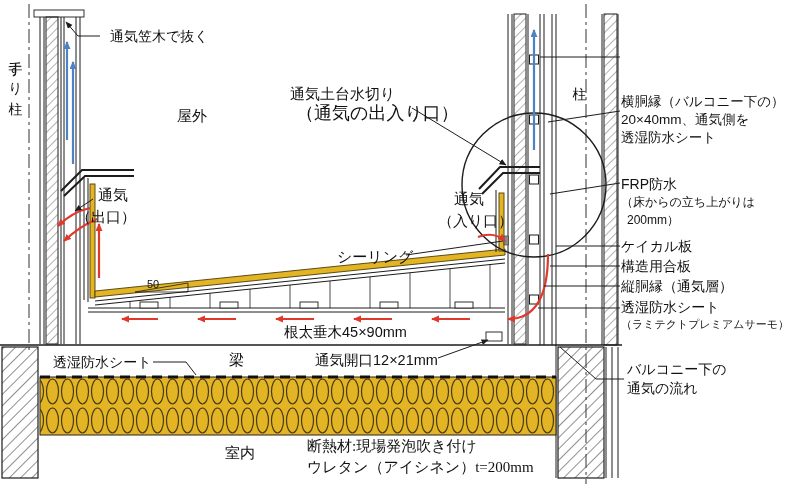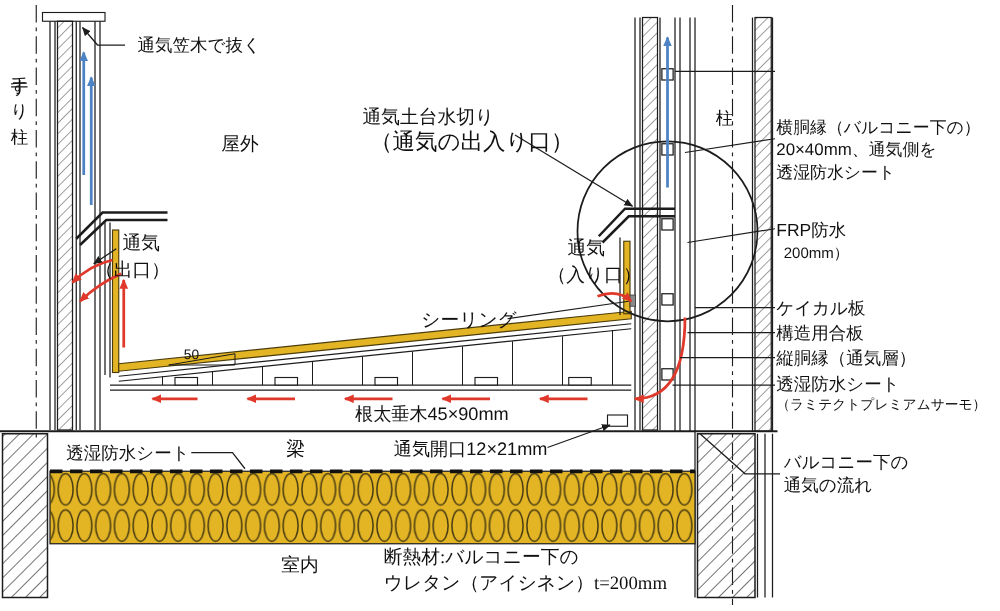--- a/index.html
+++ b/index.html
@@ -234,20 +234,21 @@
 
 
 <div class="lbl f135" style="left:621px;top:93px;line-height:18px">
   <div>横胴縁（バルコニー下の）</div>
   <div>20×40mm、通気側を</div>
   <div>透湿防水シート</div>
 </div>
 
 <div class="lbl" style="left:621px;top:175px;line-height:18px">
   <div>FRP防水</div>
+  <div class="f12">（床からの立ち上がりは</div>
   <div class="f12" style="margin-left:6px">200mm）</div>
 </div>
 
 <div class="lbl" style="left:621px;top:237px">ケイカル板</div>
 <div class="lbl" style="left:621px;top:257px">構造用合板</div>
 <div class="lbl" style="left:621px;top:277px">縦胴縁（通気層）</div>
 
 <div class="lbl" style="left:621px;top:299px;line-height:17px">
   <div>透湿防水シート</div>
   <div class="f11">（ラミテクトプレミアムサーモ）</div>
@@ -258,20 +259,20 @@
   <div>通気の流れ</div>
 </div>
 
 <div class="lbl f145" style="left:284px;top:323px">根太垂木45×90mm</div>
 <div class="lbl" style="left:53px;top:353px">透湿防水シート</div>
 <div class="lbl f15" style="left:229px;top:351px">梁</div>
 <div class="lbl f145" style="left:315px;top:351px">通気開口12×21mm</div>
 <div class="lbl f15" style="left:225px;top:444px">室内</div>
 
 <div class="lbl f15" style="left:307px;top:436px;line-height:21px">
-  <div>断熱材:バルコニー下の</div>
+  <div>断熱材:現場発泡吹き付け</div>
   <div>ウレタン（アイシネン）t=200mm</div>
 </div>
 
 <div class="lbl vtext" style="left:570px;top:76px">柱</div>
 <div class="lbl f11" style="left:147px;top:275px">50</div>
 
 </div>
 
 </body></html>

